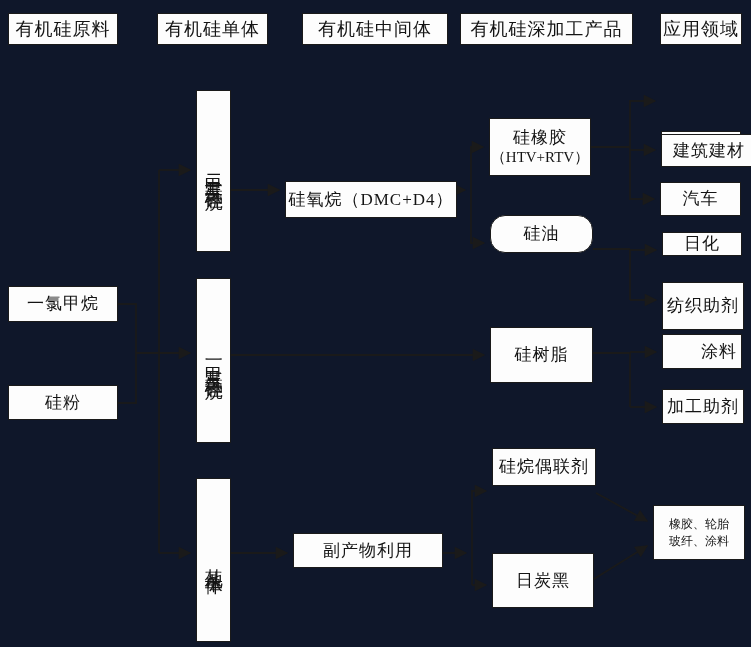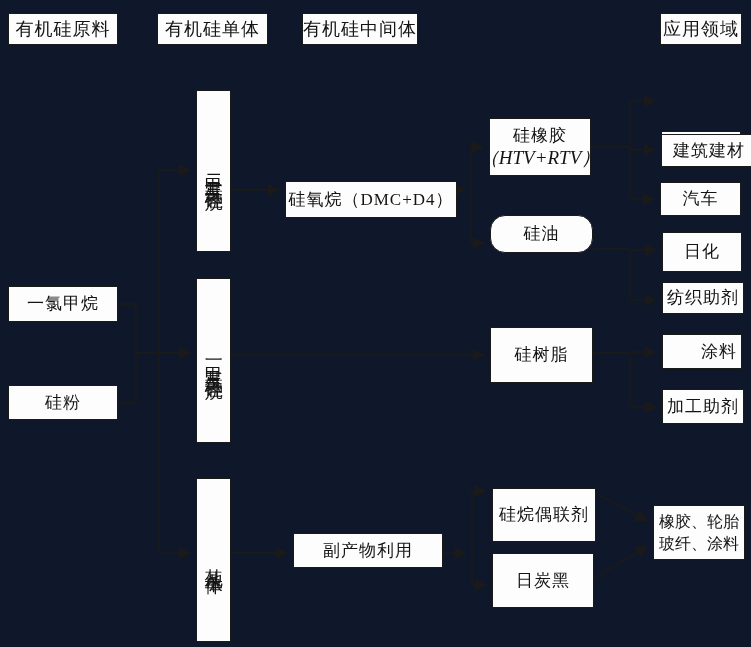--- a/index.html
+++ b/index.html
@@ -27,22 +27,22 @@
     line-height:1.25;
     z-index:1;
   }
   .hdr{font-size:18px;}
   .vbox{
     writing-mode:vertical-rl;
     text-orientation:upright;
     letter-spacing:3px;
     font-size:18px;
   }
-  .small{font-size:19px;letter-spacing:0;font-style:italic;}
-  .tight{font-size:16px;letter-spacing:0;line-height:1.35;}
+  .small{font-size:15px;letter-spacing:0;}
+  .tight{font-size:12px;letter-spacing:0;line-height:1.35;}
 </style>
 </head>
 <body>
 
 <div id="stage">
 
   <svg id="wires" viewBox="0 0 751 647" xmlns="http://www.w3.org/2000/svg">
     <defs>
       <marker id="arr" viewBox="0 0 10 10" refX="9" refY="5" markerWidth="8" markerHeight="7" orient="auto-start-reverse">
         <path d="M0,0 L10,5 L0,10 z" fill="#1a1a1a"></path>
@@ -91,47 +91,48 @@
       <line x1="472" y1="491" x2="486" y2="491" marker-end="url(#arr)"></line>
       <line x1="472" y1="585" x2="486" y2="585" marker-end="url(#arr)"></line>
 
       <line x1="596" y1="493" x2="647" y2="521" marker-end="url(#arr)"></line>
       <line x1="594" y1="579" x2="647" y2="546" marker-end="url(#arr)"></line>
     </g>
   </svg>
 
   <div class="box hdr" style="left:8px;top:13px;width:110px;height:32px;">有机硅原料</div>
   <div class="box hdr" style="left:157px;top:13px;width:111px;height:32px;">有机硅单体</div>
-  <div class="box hdr" style="left:302px;top:13px;width:116px;height:32px;">有机硅中间体</div>
+  <div class="box hdr" style="left:302px;top:13px;width:146px;height:32px;">有机硅中间体</div>
+  <div class="box hdr" style="left:460px;top:13px;width:173px;height:32px;">有机硅深加工产品</div>
   <div class="box hdr" style="left:660px;top:13px;width:82px;height:32px;">应用领域</div>
 
   <div class="box" style="left:8px;top:286px;width:110px;height:36px;">一氯甲烷</div>
   <div class="box" style="left:8px;top:385px;width:110px;height:35px;">硅粉</div>
 
   <div class="box vbox" style="left:196px;top:90px;width:35px;height:162px;">二甲基二氯硅烷</div>
   <div class="box vbox" style="left:196px;top:278px;width:35px;height:165px;">一甲基三氯硅烷</div>
   <div class="box vbox" style="left:196px;top:478px;width:35px;height:164px;">其他单体</div>
 
   <div class="box" style="left:285px;top:181px;width:172px;height:37px;">硅氧烷（DMC+D4）</div>
   <div class="box" style="left:293px;top:533px;width:150px;height:35px;">副产物利用</div>
 
   <div class="box" style="left:489px;top:118px;width:102px;height:58px;">
     <span>硅橡胶</span>
     <span class="small">（HTV+RTV）</span>
   </div>
   <div class="box" style="left:490px;top:215px;width:103px;height:38px;border-radius:15px;">硅油</div>
   <div class="box" style="left:490px;top:327px;width:103px;height:56px;">硅树脂</div>
-  <div class="box" style="left:492px;top:488px;width:104px;height:54px;">硅烷偶联剂</div>
+  <div class="box" style="left:492px;top:448px;width:104px;height:38px;">硅烷偶联剂</div>
   <div class="box" style="left:492px;top:553px;width:102px;height:55px;">日炭黑</div>
 
   <div class="box" style="left:661px;top:84px;width:80px;height:34px;margin-top:47px;">电子电器</div>
   <div class="box" style="left:661px;top:134px;width:96px;height:33px;">建筑建材</div>
   <div class="box" style="left:660px;top:182px;width:81px;height:34px;">汽车</div>
-  <div class="box" style="left:662px;top:232px;width:80px;height:40px;">日化</div>
-  <div class="box" style="left:662px;top:282px;width:82px;height:32px;">纺织助剂</div>
+  <div class="box" style="left:662px;top:232px;width:80px;height:24px;">日化</div>
+  <div class="box" style="left:662px;top:282px;width:82px;height:48px;">纺织助剂</div>
   <div class="box" style="left:662px;top:334px;width:80px;height:35px;padding-left:34px;">涂料</div>
   <div class="box" style="left:662px;top:389px;width:82px;height:35px;">加工助剂</div>
   <div class="box tight" style="left:653px;top:505px;width:92px;height:55px;">
     <span>橡胶、轮胎</span>
     <span>玻纤、涂料</span>
   </div>
 
 </div>
 
 </body></html>

